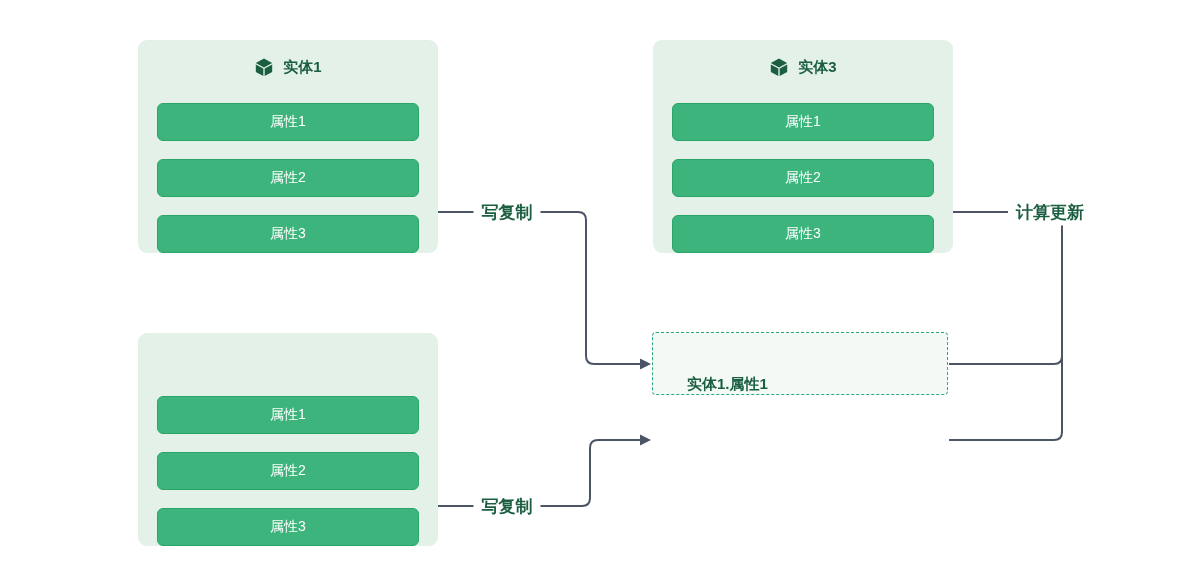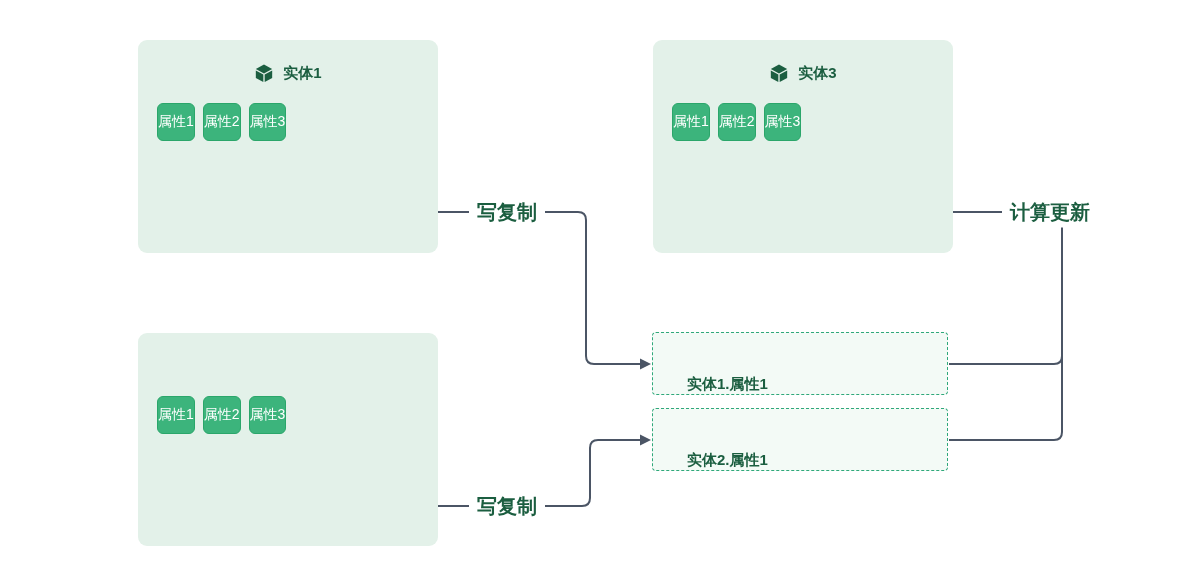--- a/index.html
+++ b/index.html
@@ -16,35 +16,35 @@
   }
   html,body{margin:0;padding:0;background:var(--page-bg);}
   body{width:1200px;height:586px;font-family:"Liberation Sans",sans-serif;}
   .canvas{position:relative;width:1200px;height:586px;overflow:hidden;background:var(--page-bg);}
 
   .wires{position:absolute;left:0;top:0;}
   .wire{fill:none;stroke:var(--wire);stroke-width:2;}
   .arrowhead{fill:var(--wire);stroke:none;}
 
   .entity-card{position:absolute;width:300px;height:213px;background:var(--card-bg);border-radius:9px;}
-  .entity-header{display:flex;align-items:center;justify-content:center;gap:9px;margin-top:22px;height:22px;}
+  .entity-header{display:flex;align-items:center;justify-content:center;gap:9px;margin-top:16px;height:22px;}
   .cube-icon{width:20px;height:20px;display:block;}
   .cube-icon polygon{fill:var(--entity-ink);}
   .entity-title{font-size:15px;font-weight:700;color:var(--entity-ink);line-height:22px;}
-  .attr-list{position:absolute;left:19px;right:19px;top:63px;display:flex;flex-direction:row;gap:8px;}
+  .attr-list{position:absolute;left:19px;right:19px;top:63px;display:flex;flex-direction:column;gap:18px;}
   .attr-pill{height:38px;box-sizing:border-box;background:var(--attr-fill);border:1px solid var(--attr-border);
     border-radius:6px;color:var(--attr-text);font-size:14px;font-weight:500;
     display:flex;align-items:center;justify-content:center;}
 
   .ref-box{position:absolute;width:296px;height:63px;box-sizing:border-box;background:var(--ref-bg);
     border:1.5px dashed var(--ref-border);border-radius:4px;display:flex;align-items:flex-end;
     padding-left:34px;font-size:15px;font-weight:700;color:var(--entity-ink);}
 
   .edge-label{position:absolute;transform:translate(-50%,-50%);background:var(--page-bg);
-    padding:2px 8px;font-size:20px;font-weight:700;color:var(--label-ink);white-space:nowrap;}
+    padding:2px 8px;font-size:17px;font-weight:700;color:var(--label-ink);white-space:nowrap;}
 </style>
 </head>
 <body>
 
 <div class="canvas">
 
   <svg class="wires" width="1200" height="586" viewBox="0 0 1200 586">
 
     <path class="wire" d="M 429 212 H 578 Q 586 212 586 220 V 356 Q 586 364 594 364 H 641"></path>
     <polygon class="arrowhead" points="419,212 430,206.5 430,217.5"></polygon>
@@ -95,21 +95,18 @@
     <div class="attr-list">
       <div class="attr-pill">属性1</div>
       <div class="attr-pill">属性2</div>
       <div class="attr-pill">属性3</div>
     </div>
   </section>
 
   <div class="ref-box" style="left:652px;top:332px">
     <span>实体1.属性1</span>
   </div>
-  <div class="ref-box" style="left:652px;top:408px">
-    <span>实体2.属性1</span>
-  </div>
 
   <div class="edge-label" style="left:507px;top:212px">写复制</div>
   <div class="edge-label" style="left:507px;top:506px">写复制</div>
   <div class="edge-label" style="left:1050px;top:212px">计算更新</div>
 
 </div>
 
 </body></html>

